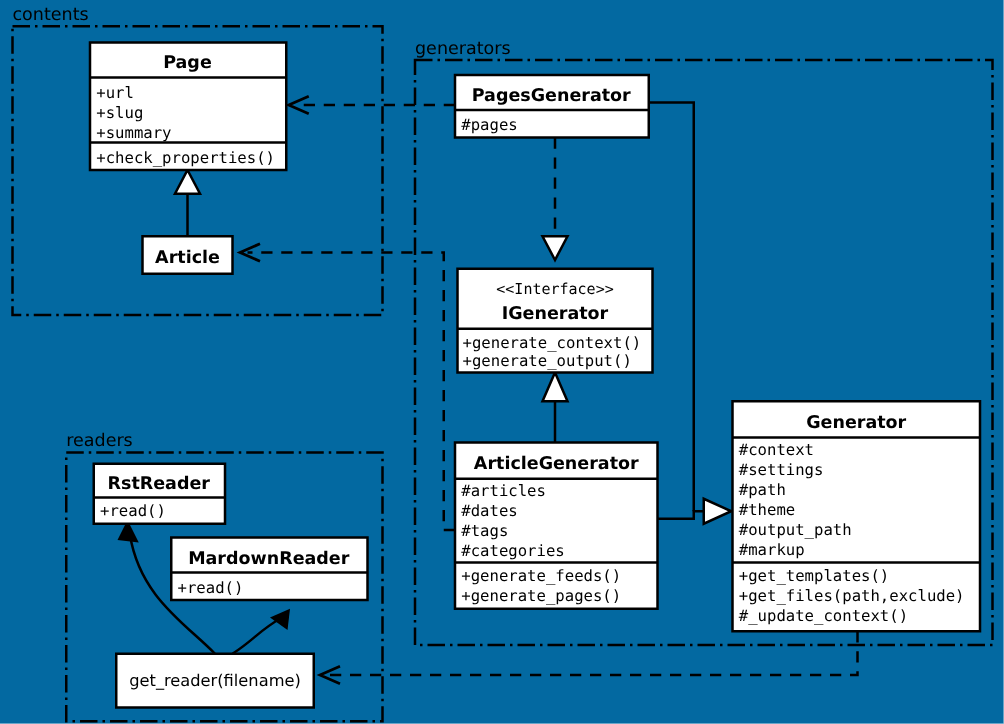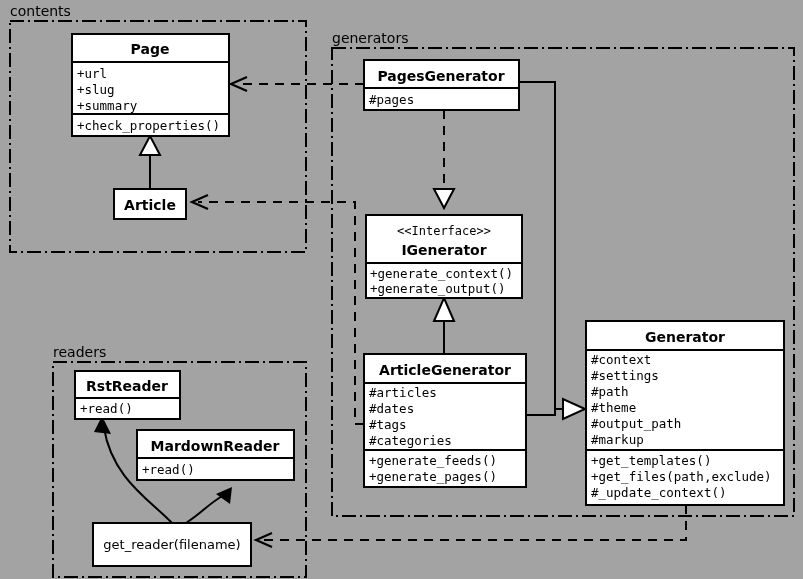--- a/index.html
+++ b/index.html
@@ -8,21 +8,21 @@
     padding: 0;
     background: #ffffff;
   }
   body {
     font-family: "DejaVu Sans", sans-serif;
   }
   #diagram-root {
     position: relative;
     width: 803px;
     height: 579px;
-    background: #a3a3a3;
+    background: #0369a1;
     overflow: hidden;
   }
   svg.diagram {
     display: block;
     width: 803px;
     height: 579px;
   }
   .pkg-border {
     fill: none;
     stroke: #000000;

